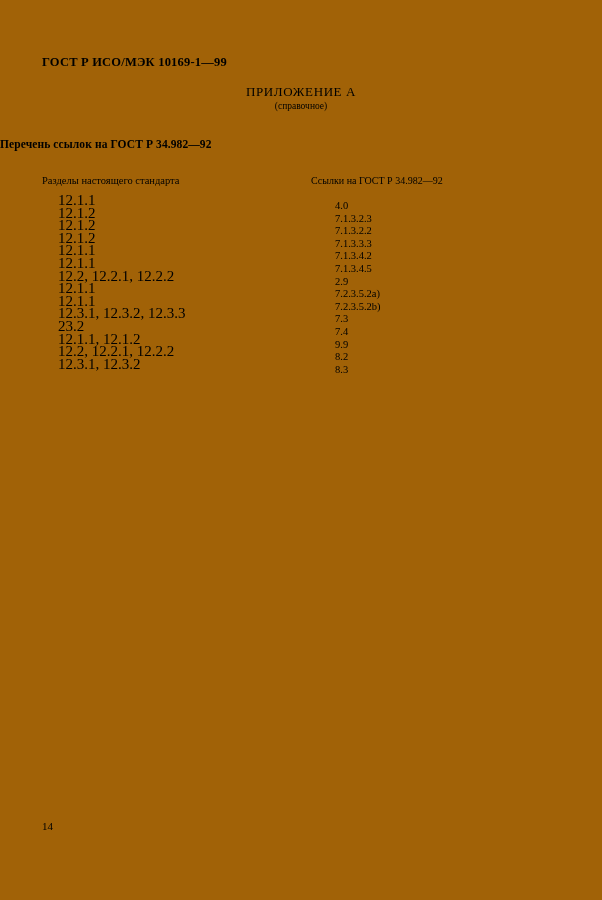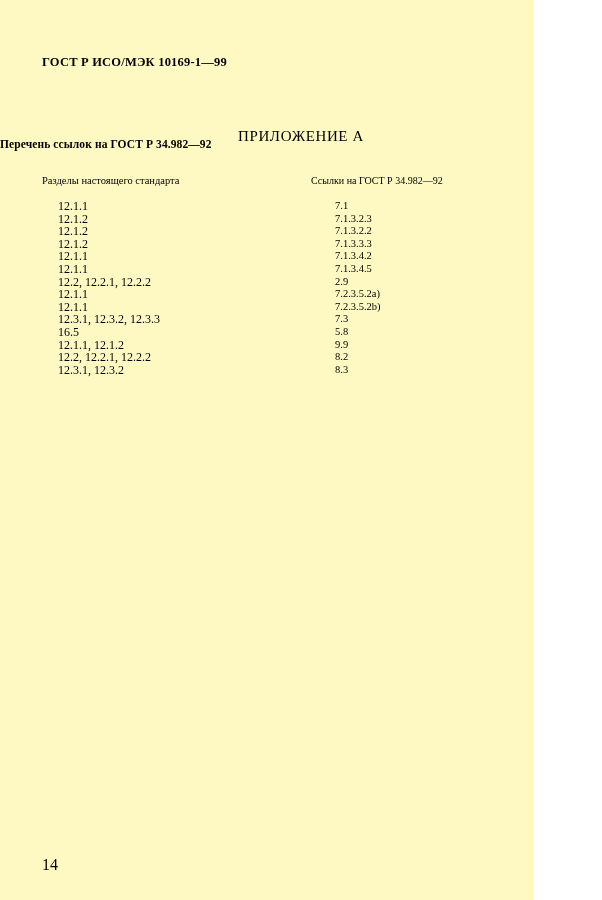--- a/index.html
+++ b/index.html
@@ -11,23 +11,23 @@
     width: 602px;
     height: 900px;
     position: relative;
     font-family: "Liberation Serif", serif;
     color: #000000;
     overflow: hidden;
   }
   .page {
     position: absolute;
     left: 0; top: 0;
-    width: 534px;
+    width: 602px;
     height: 900px;
-    background: #fef9c3;
+    background: #a16207;
   }
   
   .doc-header {
     position: absolute;
     left: 42px;
     top: 55px;
     font-family: "Liberation Serif", serif;
     font-size: 12.5px;
     font-weight: bold;
     letter-spacing: 0.2px;
@@ -35,23 +35,22 @@
   }
   
   .annex-block {
     position: absolute;
     left: 0;
     top: 84px;
     width: 602px;
     text-align: center;
   }
   .annex-label {
-    font-size: 15px;
+    font-size: 13px;
     letter-spacing: 0.6px;
-    margin-top: 44px;
   }
   .annex-kind {
     font-size: 9.5px;
     margin-top: 1px;
   }
   .annex-title {
     position: absolute;
     left: 0;
     top: 138px;
     width: 602px;
@@ -72,87 +71,88 @@
   .col-head-right {
     position: absolute;
     left: 311px;
     top: 175px;
     font-size: 10px;
     white-space: nowrap;
   }
   .col-left {
     position: absolute;
     left: 58px;
-    top: 200px;
-    font-size: 12px;
+    top: 194px;
+    font-size: 15px;
     line-height: 12.6px;
   }
   .col-right {
     position: absolute;
     left: 335px;
     top: 200px;
     font-size: 10.5px;
     line-height: 12.6px;
   }
   .row-item {
     white-space: nowrap;
   }
   .page-number {
     position: absolute;
     left: 42px;
-    top: 856px;
-    font-size: 16px;
+    top: 820px;
+    font-size: 11px;
   }
 </style>
 </head>
 <body>
 
 <div class="page">
 
   <div class="doc-header">ГОСТ Р ИСО/МЭК 10169-1—99</div>
 
   <div class="annex-block">
     <div class="annex-label">ПРИЛОЖЕНИЕ А</div>
+    <div class="annex-kind">(справочное)</div>
   </div>
 
   <div class="annex-title">Перечень ссылок на ГОСТ Р 34.982—92</div>
 
   <div class="col-head-left">Разделы настоящего стандарта</div>
 
   <div class="col-head-right">Ссылки на ГОСТ Р 34.982—92</div>
 
   <div class="col-left">
     <div class="row-item">12.1.1</div>
     <div class="row-item">12.1.2</div>
     <div class="row-item">12.1.2</div>
     <div class="row-item">12.1.2</div>
     <div class="row-item">12.1.1</div>
     <div class="row-item">12.1.1</div>
     <div class="row-item">12.2, 12.2.1, 12.2.2</div>
     <div class="row-item">12.1.1</div>
     <div class="row-item">12.1.1</div>
     <div class="row-item">12.3.1, 12.3.2, 12.3.3</div>
-    <div class="row-item">16.5</div>
+    <div class="row-item">23.2</div>
     <div class="row-item">12.1.1, 12.1.2</div>
     <div class="row-item">12.2, 12.2.1, 12.2.2</div>
     <div class="row-item">12.3.1, 12.3.2</div>
   </div>
 
   <div class="col-right">
-    <div class="row-item">7.1</div>
+    <div class="row-item">4.0</div>
     <div class="row-item">7.1.3.2.3</div>
     <div class="row-item">7.1.3.2.2</div>
     <div class="row-item">7.1.3.3.3</div>
     <div class="row-item">7.1.3.4.2</div>
     <div class="row-item">7.1.3.4.5</div>
     <div class="row-item">2.9</div>
     <div class="row-item">7.2.3.5.2a)</div>
     <div class="row-item">7.2.3.5.2b)</div>
     <div class="row-item">7.3</div>
-    <div class="row-item">5.8</div>
+    <div class="row-item">7.4</div>
     <div class="row-item">9.9</div>
     <div class="row-item">8.2</div>
     <div class="row-item">8.3</div>
   </div>
 
   <div class="page-number">14</div>
 
 </div>
 
 </body></html>

